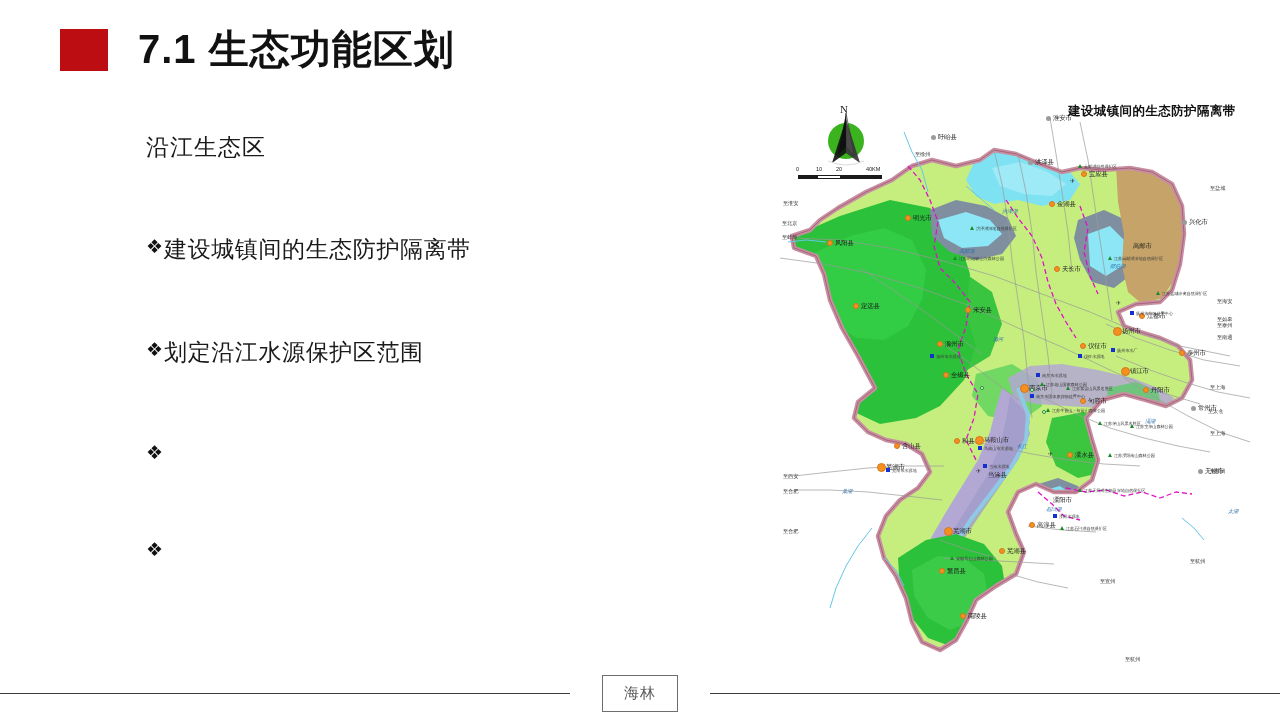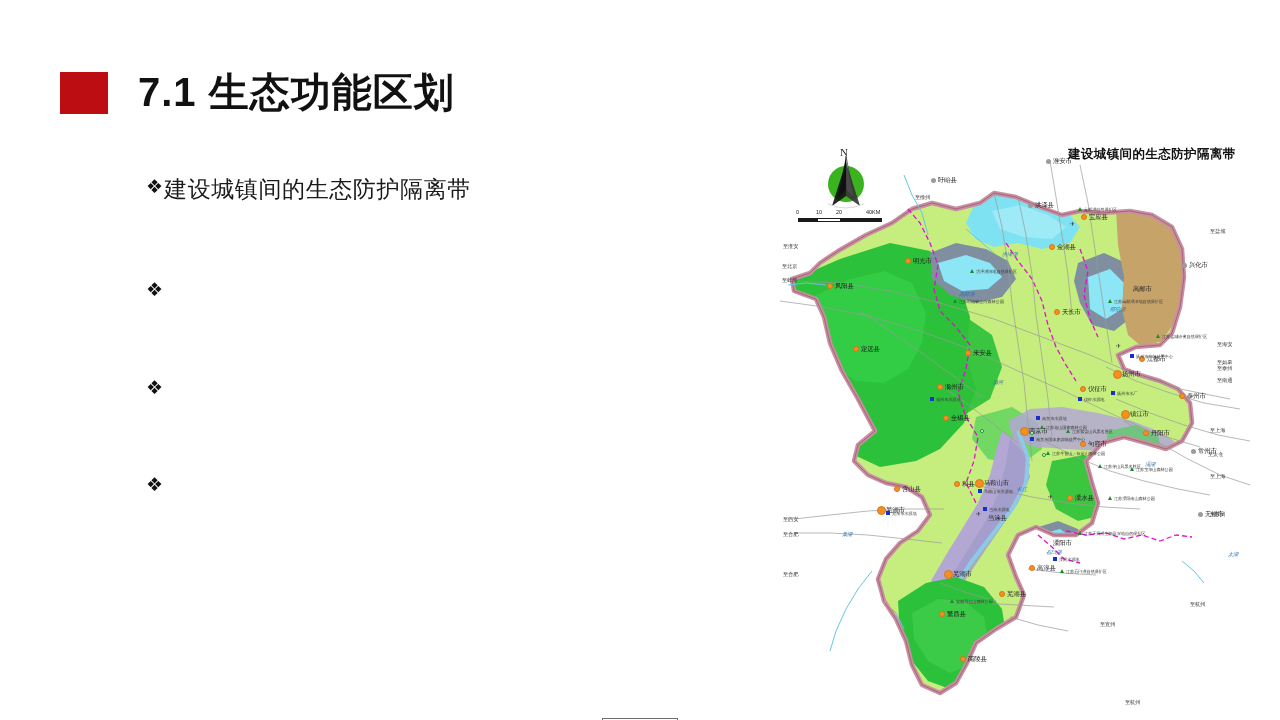--- a/index.html
+++ b/index.html
@@ -2,21 +2,21 @@
 <html><head>
 <meta charset="utf-8">
 <style>
   * { box-sizing: border-box; margin: 0; padding: 0; }
   html, body {
     width: 1280px; height: 720px;
     background: #ffffff;
     font-family: "Liberation Sans", "DejaVu Sans", sans-serif;
     overflow: hidden;
   }
-  #slide { position: relative; width: 1280px; height: 648px; background: #fff; margin-top: 43px; }
+  #slide { position: relative; width: 1280px; height: 648px; background: #fff; }
 
   
   #title-row { position: absolute; left: 60px; top: 22px; display: flex; align-items: center; }
   #title-marker {
     width: 48px; height: 42px; background: #bb0d12; flex: none;
   }
   #title-text {
     margin-left: 30px;
     font-size: 40px; font-weight: bold; color: #111;
     letter-spacing: 1px; white-space: nowrap;
@@ -119,28 +119,30 @@
 <body>
 
 <div id="slide">
 
   <div id="title-row">
     <div id="title-marker"></div>
     <div id="title-text">7.1  生态功能区划</div>
   </div>
 
   <div id="body-col">
+    <div class="lead-line">沿江生态区</div>
 
     <div class="bullet-row">
       <span class="bullet-glyph">❖</span>
       <span class="bullet-label">建设城镇间的生态防护隔离带</span>
     </div>
 
     <div class="bullet-row">
       <span class="bullet-glyph">❖</span>
+      <span class="bullet-label">划定沿江水源保护区范围</span>
     </div>
 
     <div class="bullet-row">
       <span class="bullet-glyph">❖</span>
     </div>
 
     <div class="bullet-row">
       <span class="bullet-glyph">❖</span>
     </div>
   </div>

